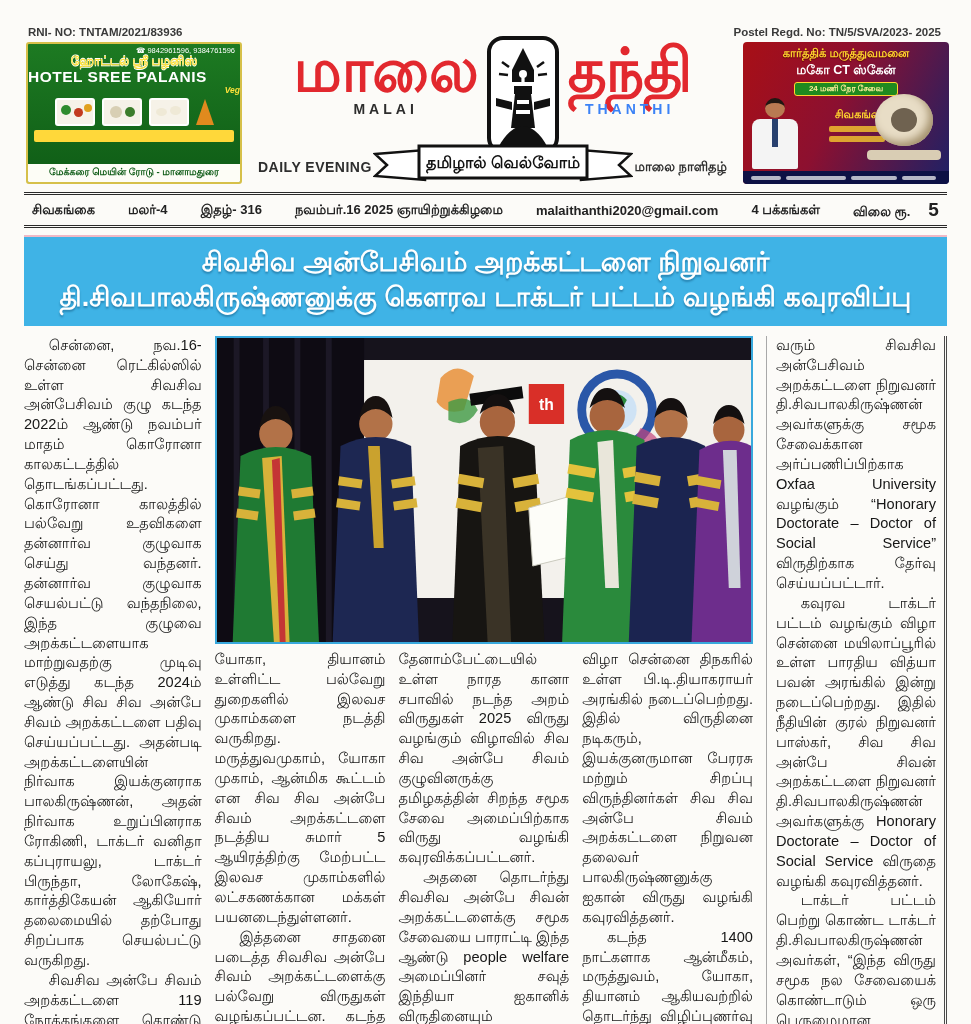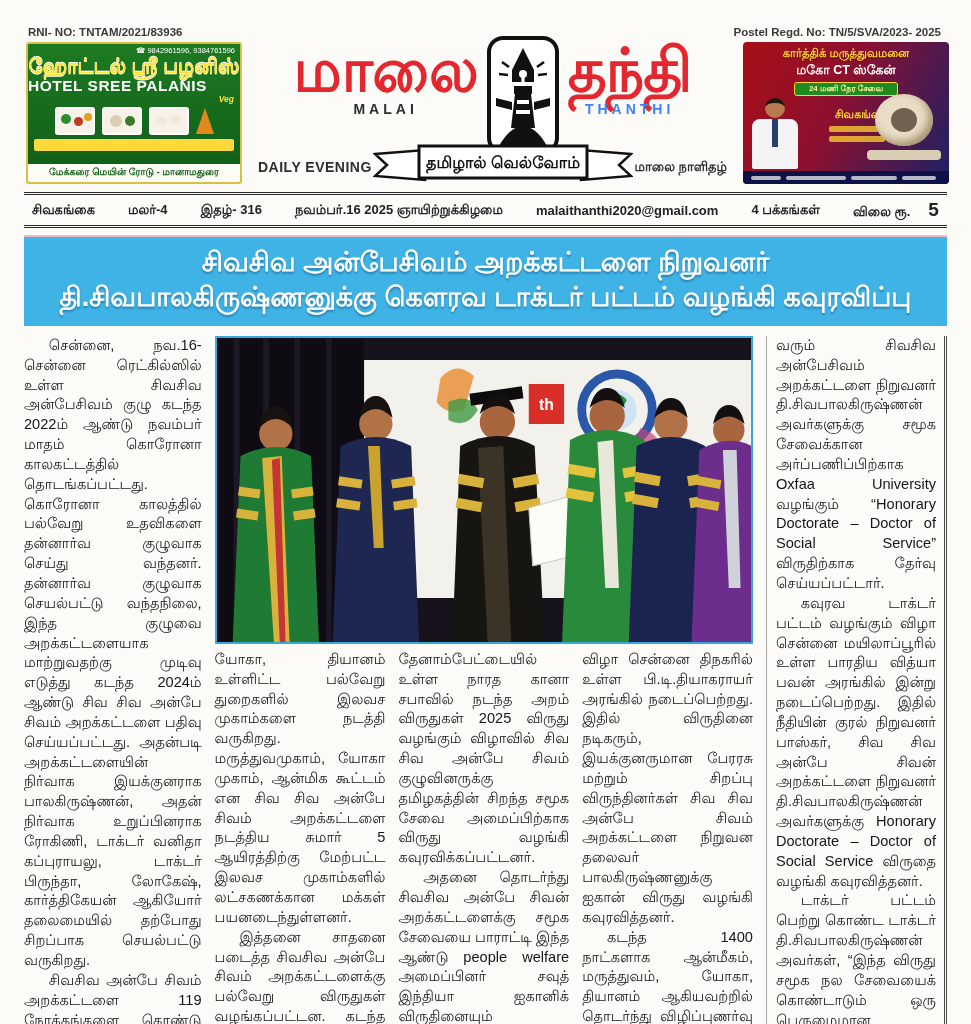--- a/index.html
+++ b/index.html
@@ -9,23 +9,23 @@
 
   
   .top-labels { display:flex; justify-content:space-between; padding:26px 30px 2px 28px; font-size:11.5px; font-weight:600; color:#3a3a3a; }
 
   
   .header-row { display:flex; align-items:stretch; padding:2px 22px 0 26px; height:148px; gap:10px; }
 
   
   .hotel-ad { width:216px; height:142px; background:linear-gradient(180deg,#1d7a22,#0f5c16); border:2px solid #d6c04a; border-radius:3px; display:flex; flex-direction:column; overflow:hidden; font-family:"Liberation Sans",sans-serif; }
   .hotel-phone { text-align:right; color:#fff; font-size:7.5px; padding:2px 5px 0; }
-  .hotel-tamil { text-align:center; color:#ffe13a; font-weight:800; font-size:20px; text-shadow:0 1px 0 #fff, 0 -1px 0 #fff; line-height:1.15; }
+  .hotel-tamil { text-align:center; color:#ffe13a; font-weight:800; font-size:12px; text-shadow:0 1px 0 #fff, 0 -1px 0 #fff; line-height:1.15; }
   .hotel-eng { text-align:left; color:#fff; font-weight:800; font-size:15.5px; letter-spacing:.5px; line-height:1.05; }
-  .hotel-veg { color:#ffe13a; font-size:8.5px; font-style:italic; text-align:right; padding-right:6px; font-weight:700; }
+  .hotel-veg { color:#ffe13a; font-size:8.5px; font-style:italic; text-align:right; padding-right:0; font-weight:700; }
   .hotel-thumbs { display:flex; justify-content:center; align-items:center; gap:7px; margin:3px 0 2px; }
   .thumb { width:40px; height:28px; background:#f6f2e8; border:2px solid #fff; border-radius:3px; position:relative; overflow:hidden; }
   .thumb i { position:absolute; border-radius:50%; }
   .cone { width:0; height:0; border-left:9px solid transparent; border-right:9px solid transparent; border-bottom:26px solid #e08a1e; }
   .hotel-strip { height:12px; background:#ffd83a; margin:2px 6px 0; border-radius:2px; }
   .hotel-addr { background:#fdfdf6; color:#0c5a14; text-align:center; font-size:9.5px; font-weight:800; margin-top:auto; padding:2px 0 3px; }
 
   
   .mast-center { flex:1; display:flex; flex-direction:column; align-items:center; position:relative; }
   .mast-line { display:flex; align-items:flex-start; justify-content:center; gap:8px; }

